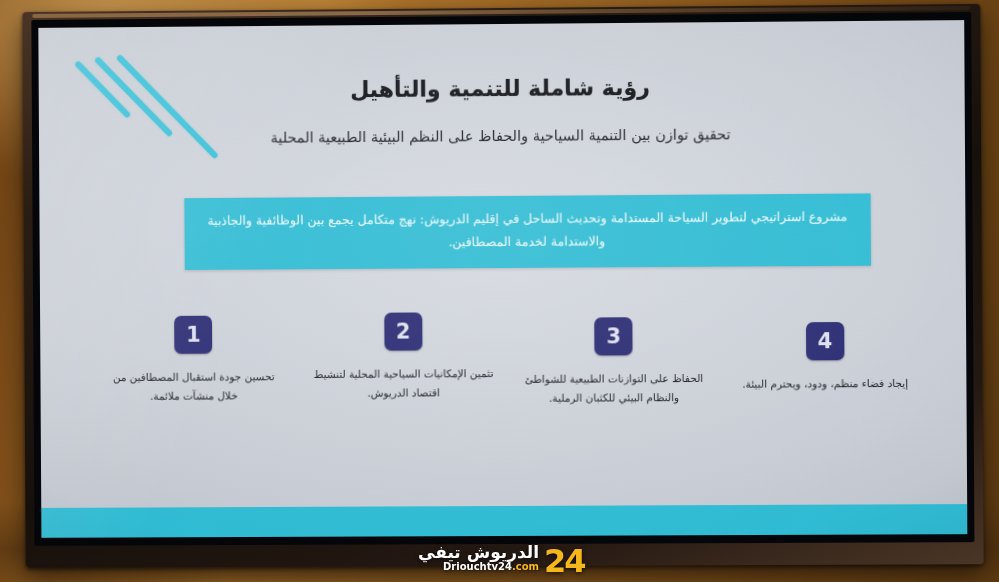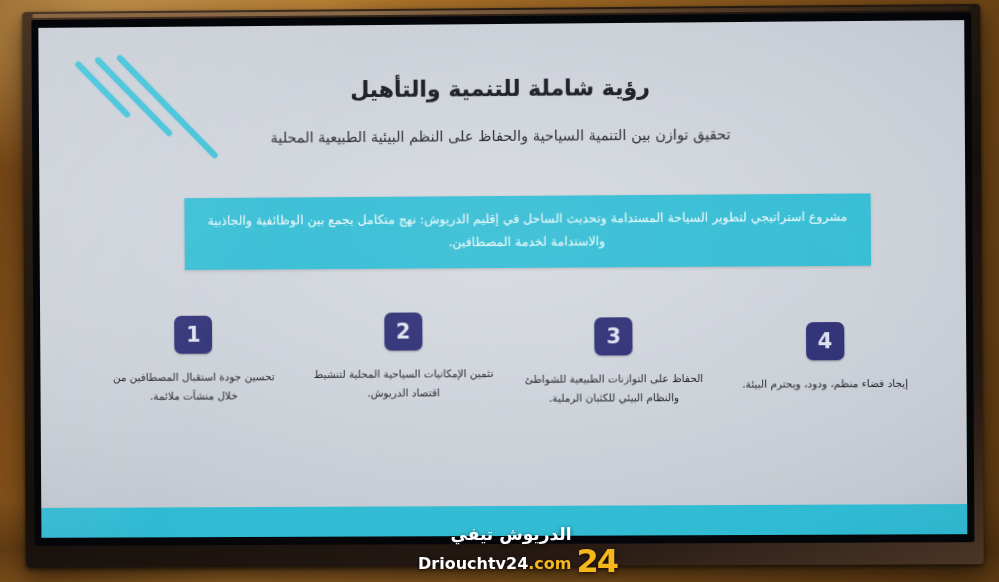--- a/index.html
+++ b/index.html
@@ -171,30 +171,30 @@
     display:flex; align-items:flex-end; gap:5px;
     z-index:40;
     filter: drop-shadow(0 1px 2px rgba(0,0,0,.65));
   }
   #wm-24 {
     font-family:"DejaVu Sans", sans-serif;
     font-weight:700; font-size:32px; line-height:.92;
     color:#f5b719;
     letter-spacing:-2px;
   }
-  #wm-stack { display:flex; flex-direction:column; align-items:flex-start; gap:13px; padding-bottom:4px; }
+  #wm-stack { display:flex; flex-direction:column; align-items:flex-start; gap:1px; padding-bottom:4px; }
   #wm-ar {
     font-family:"DejaVu Sans", sans-serif;
     font-weight:700; font-size:17px; line-height:1;
     color:#ffffff; direction:rtl;
     letter-spacing:0px;
   }
   #wm-url {
     font-family:"DejaVu Sans", sans-serif;
-    font-weight:700; font-size:16px; line-height:1;
+    font-weight:700; font-size:10px; line-height:1;
     color:#ffffff; direction:ltr;
   }
   #wm-url .dot { color:#f5b719; }
 </style>
 </head>
 <body>
 
 <div id="room">
   <div id="room-glow"></div>
   <div id="room-dark-bottom"></div>

